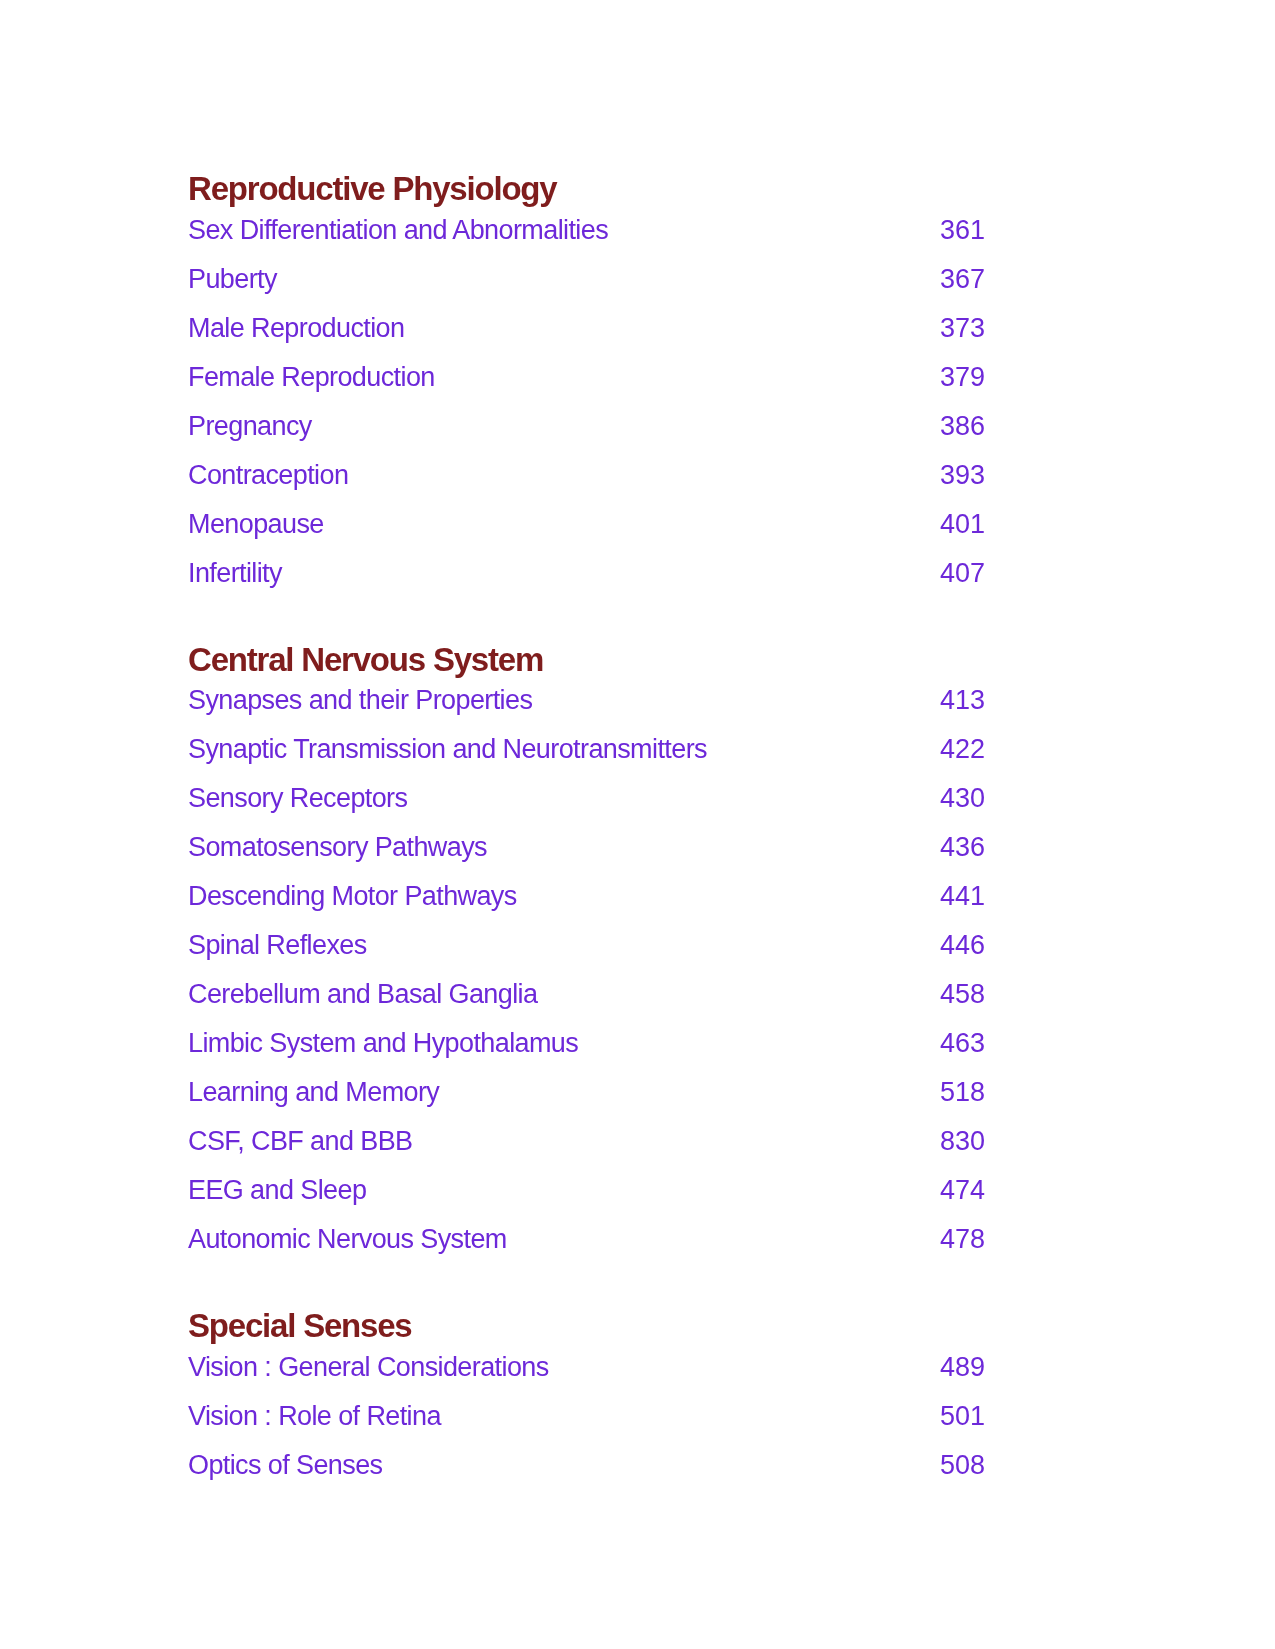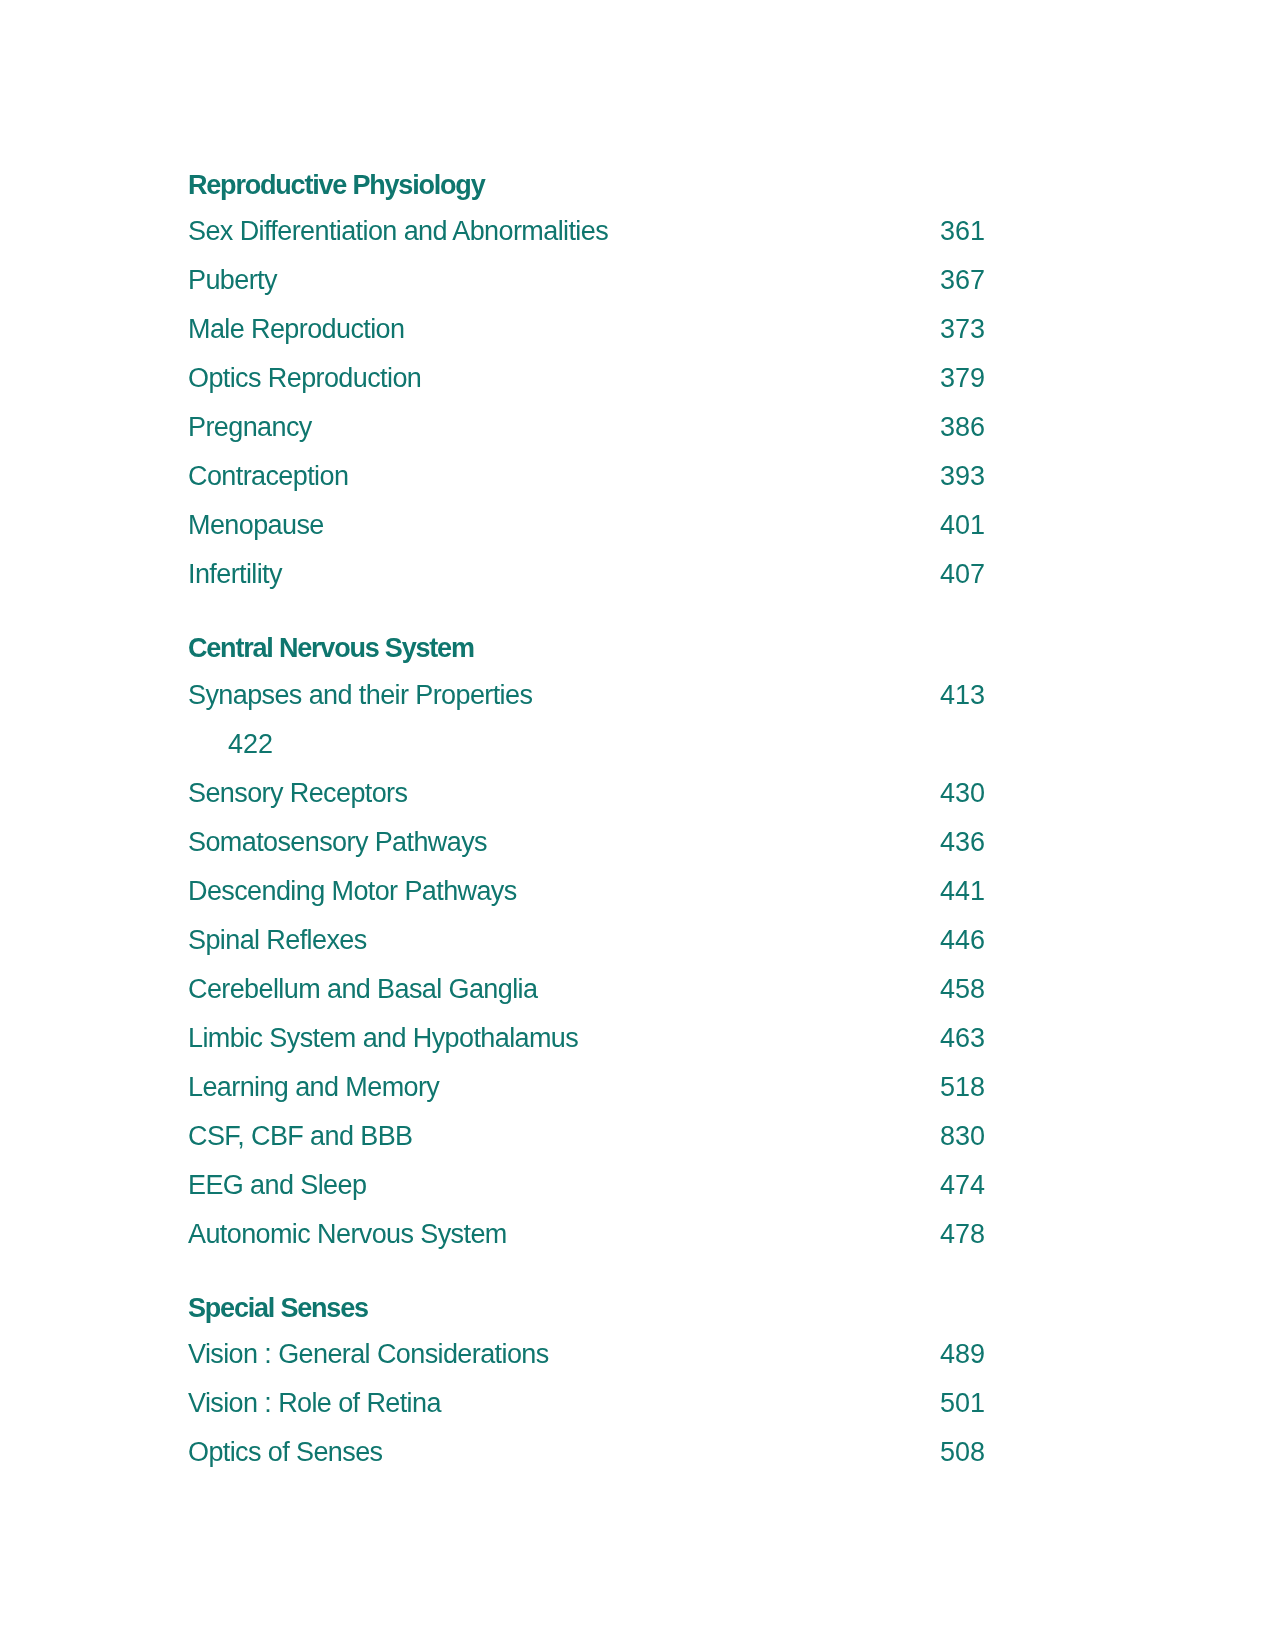--- a/index.html
+++ b/index.html
@@ -14,37 +14,36 @@
     font-family: "Liberation Sans", sans-serif;
     -webkit-font-smoothing: antialiased;
   }
   .toc {
     box-sizing: content-box;
     padding: 169px 0 0 188px;
     width: 797px;
   }
   .section-title {
     margin: 33px 0 6px 0;
-    font-size: 27px;
+    font-size: 33px;
     line-height: 1.2;
     font-weight: 700;
     letter-spacing: -1.2px;
-    color: #0f766e;
+    color: #7f1d1d;
   }
   .section:first-child .section-title {
     margin-top: 0;
   }
   .row {
     display: flex;
     justify-content: space-between;
-    align-items: center;
     height: 49px;
     font-size: 27px;
     letter-spacing: -0.6px;
-    color: #0f766e;
+    color: #6d28d9;
     white-space: nowrap;
   }
   .row .pagenum {
     letter-spacing: 0;
     margin-left: 40px;
   }
 </style>
 </head>
 <body>
 
@@ -58,21 +57,21 @@
     </div>
     <div class="row">
       <span class="label">Puberty</span>
       <span class="pagenum">367</span>
     </div>
     <div class="row">
       <span class="label">Male Reproduction</span>
       <span class="pagenum">373</span>
     </div>
     <div class="row">
-      <span class="label">Optics Reproduction</span>
+      <span class="label">Female Reproduction</span>
       <span class="pagenum">379</span>
     </div>
     <div class="row">
       <span class="label">Pregnancy</span>
       <span class="pagenum">386</span>
     </div>
     <div class="row">
       <span class="label">Contraception</span>
       <span class="pagenum">393</span>
     </div>
@@ -86,20 +85,21 @@
     </div>
   </div>
 
   <div class="section">
     <div class="section-title">Central Nervous System</div>
     <div class="row">
       <span class="label">Synapses and their Properties</span>
       <span class="pagenum">413</span>
     </div>
     <div class="row">
+      <span class="label">Synaptic Transmission and Neurotransmitters</span>
       <span class="pagenum">422</span>
     </div>
     <div class="row">
       <span class="label">Sensory Receptors</span>
       <span class="pagenum">430</span>
     </div>
     <div class="row">
       <span class="label">Somatosensory Pathways</span>
       <span class="pagenum">436</span>
     </div>

